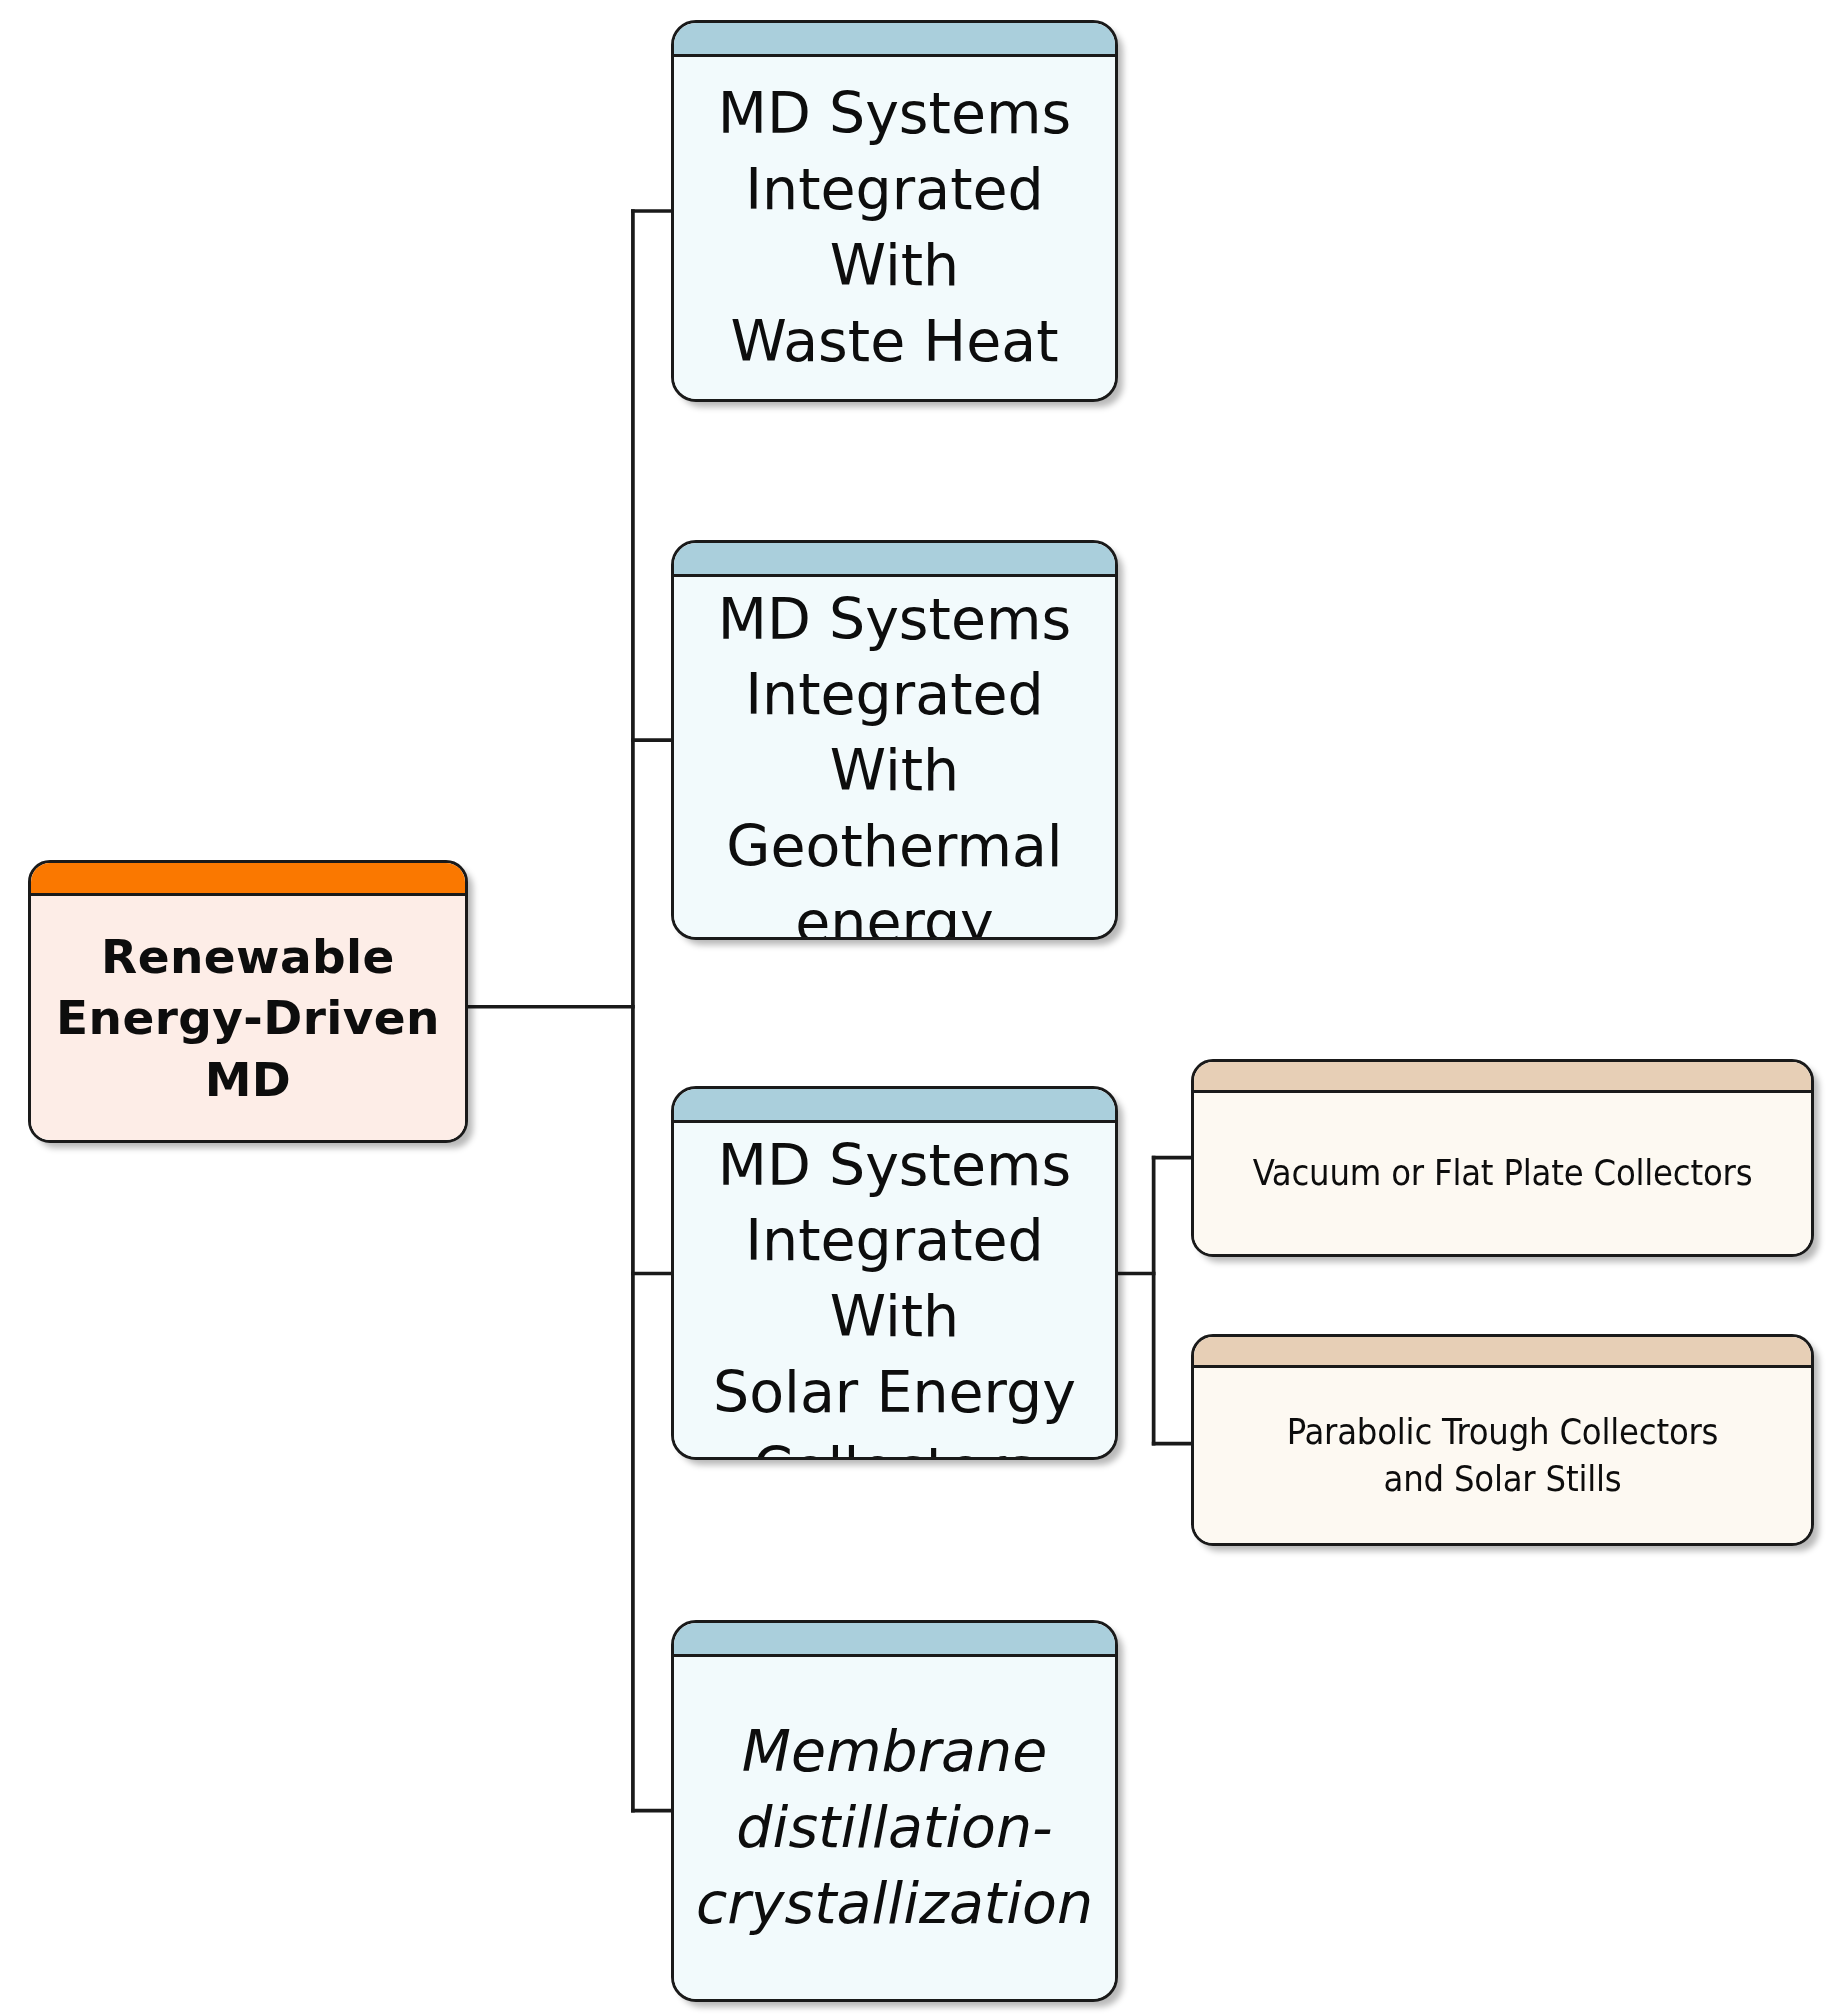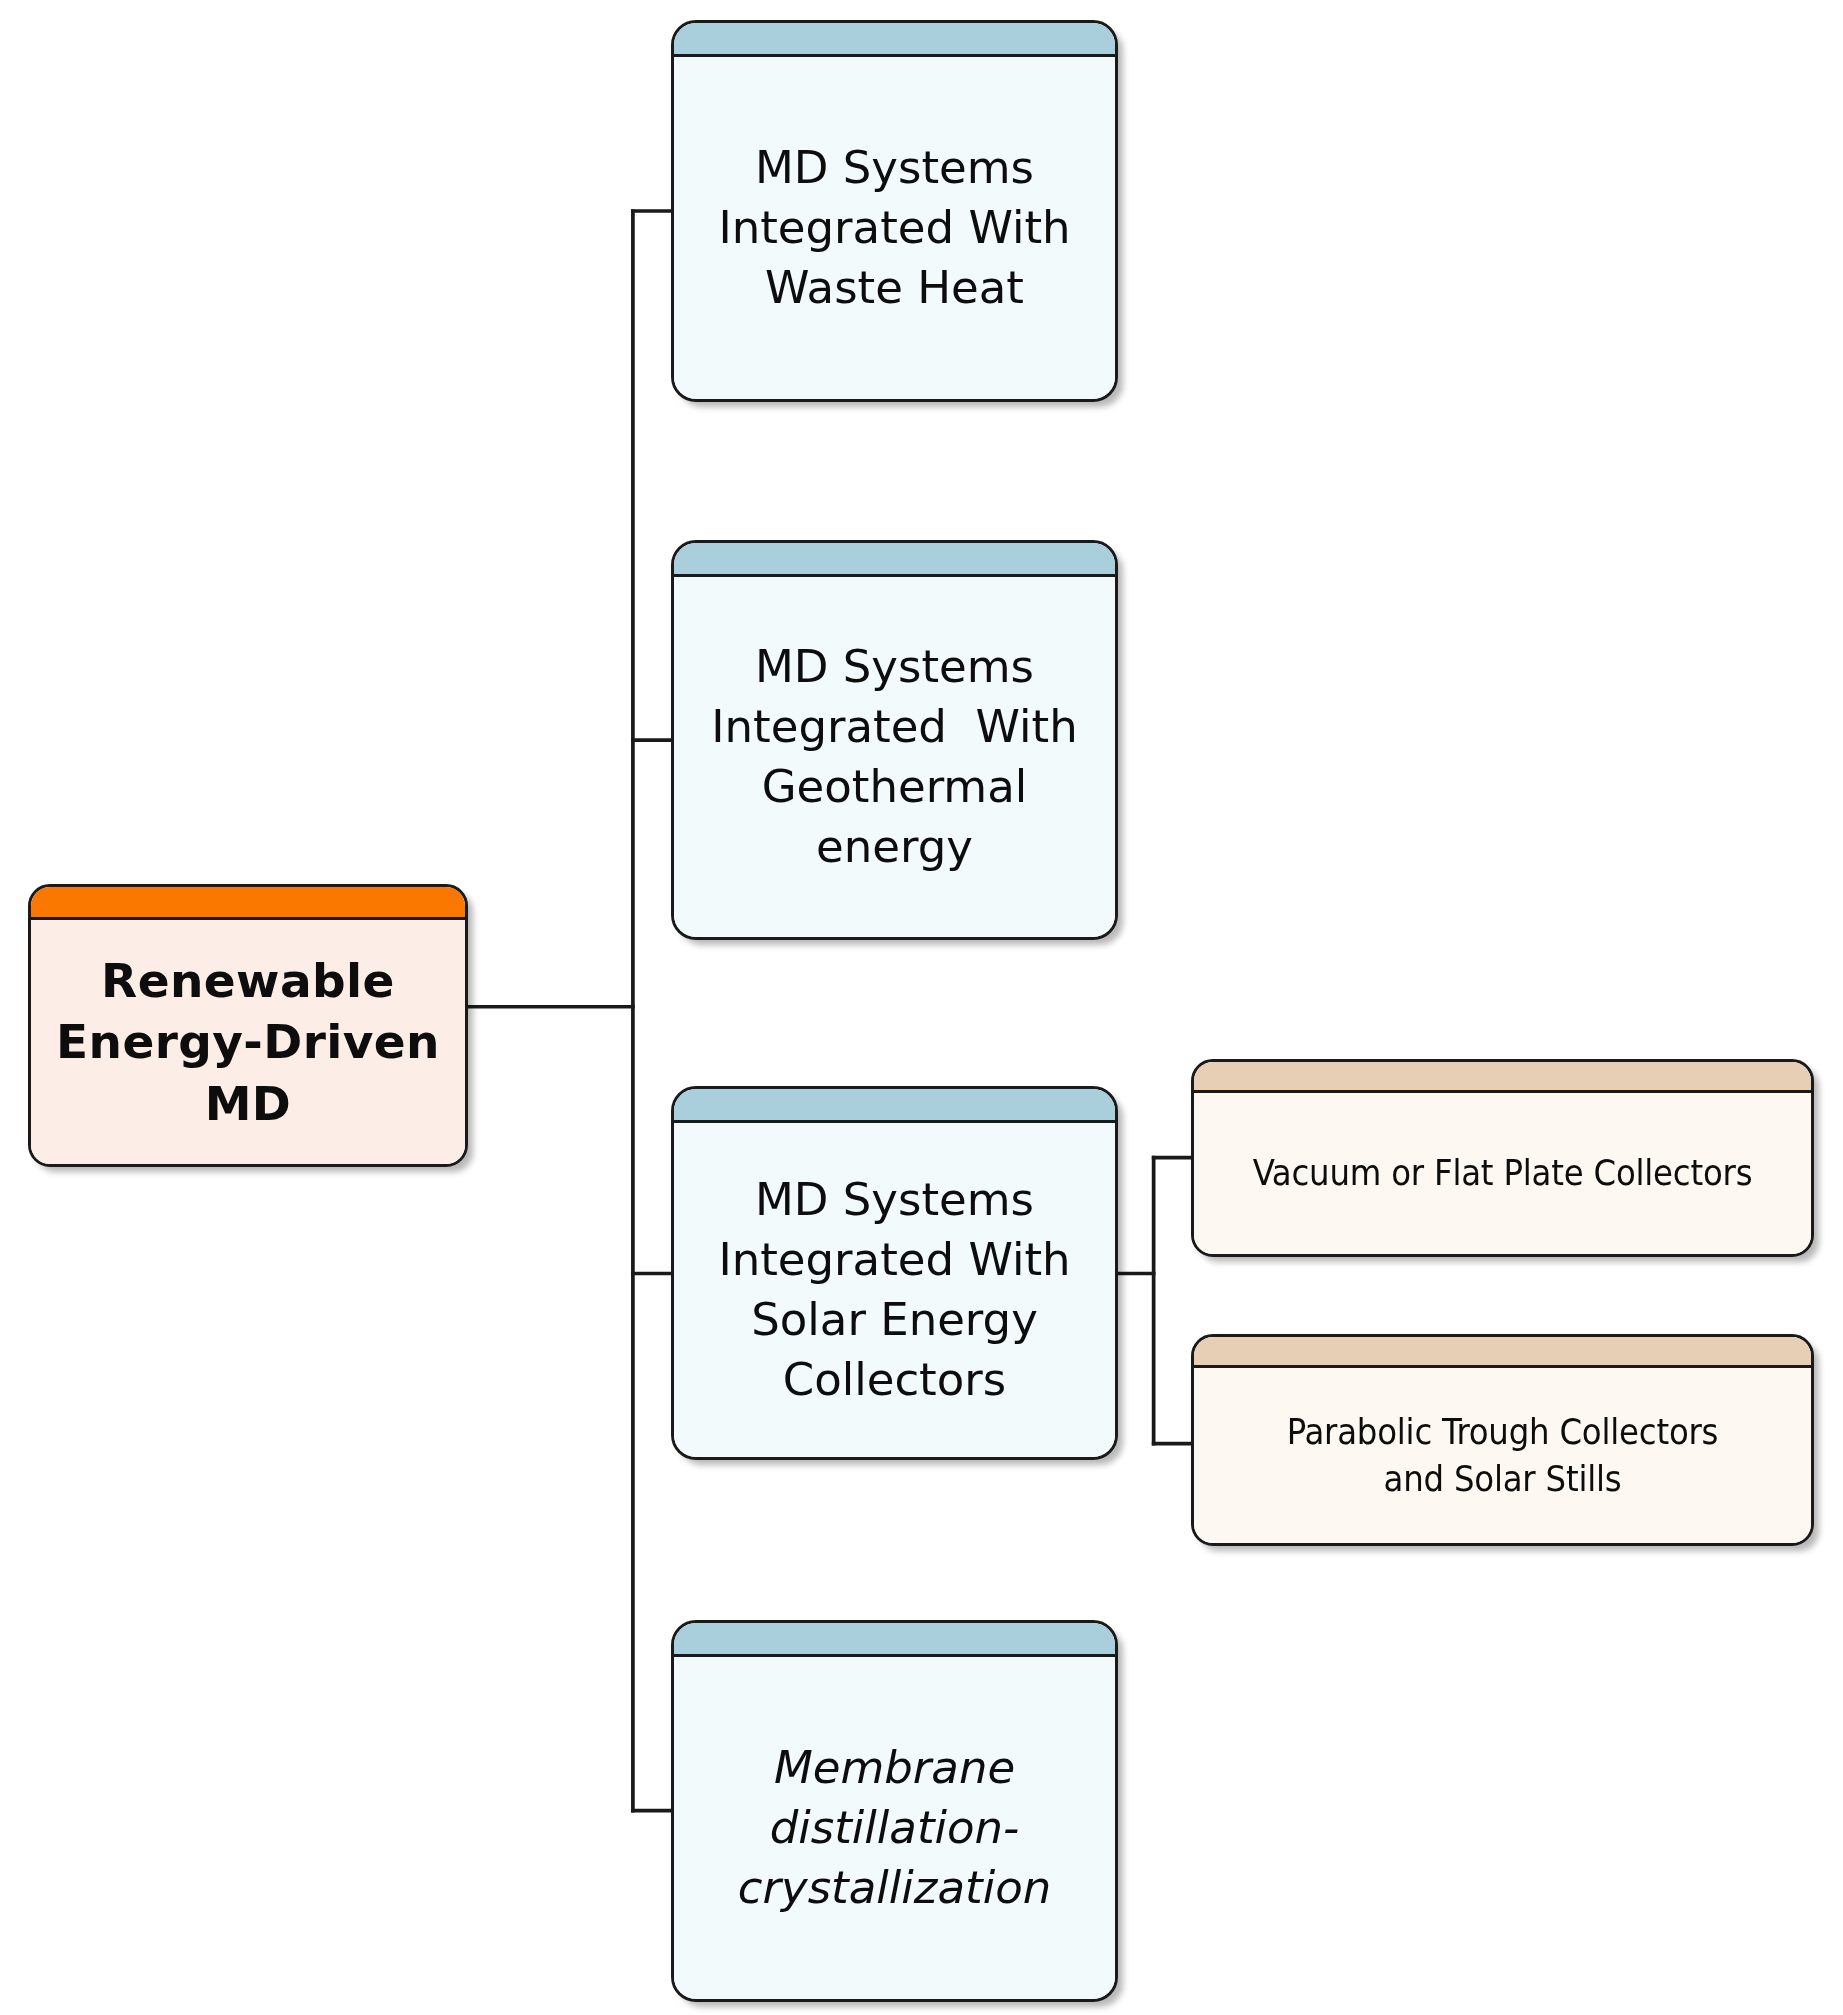--- a/index.html
+++ b/index.html
@@ -58,21 +58,21 @@
   .node .label {
     display: block;
     width: 100%;
     white-space: pre-wrap;
     color: #0d0d0d;
   }
 
   
   .node.root {
     left: 28px;
-    top: 884px;
+    top: 860px;
     width: 440px;
     height: 283px;
     border-radius: 22px;
   }
   .node.root .bar {
     height: 33px;
     background: #fa7800;
   }
   .node.root .body {
     background: #fdede7;
@@ -93,21 +93,21 @@
   .node.branch .bar {
     height: 34px;
     background: #aacfdc;
   }
   .node.branch .body {
     background: #f2fafc;
   }
   .node.branch .label {
     font-family: "DejaVu Sans", sans-serif;
     font-weight: 400;
-    font-size: 45px;
+    font-size: 57px;
     line-height: 1.33;
     text-align: center;
   }
   .node.branch.b1 { top: 20px;   height: 382px; }
   .node.branch.b2 { top: 540px;  height: 400px; }
   .node.branch.b3 { top: 1086px; height: 374px; }
   .node.branch.b4 { top: 1620px; height: 382px; font-style: italic; }
 
   
   .node.leaf {

